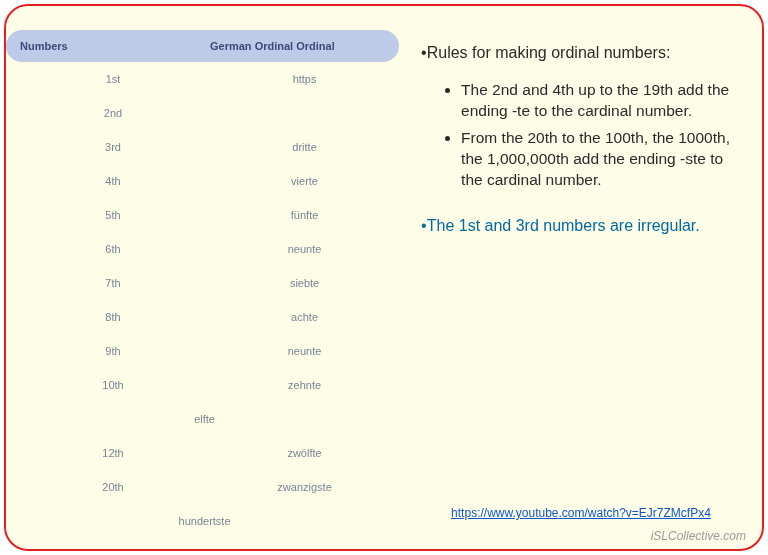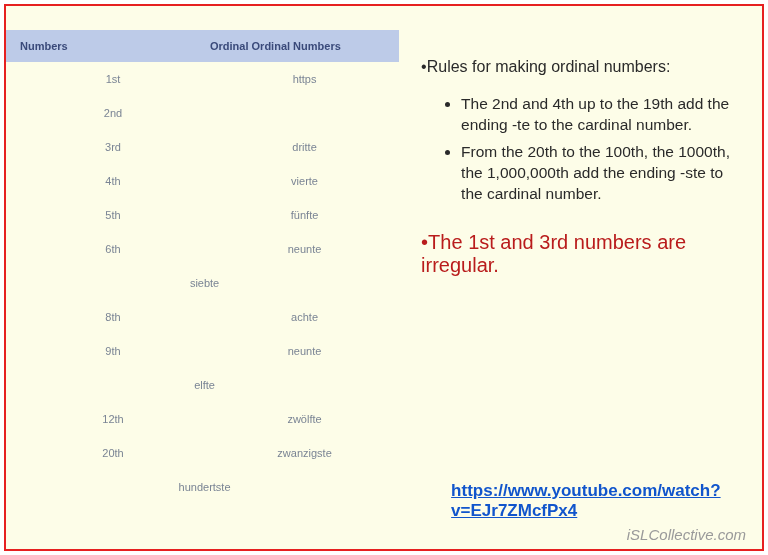--- a/index.html
+++ b/index.html
@@ -1,15 +1,15 @@
 <!DOCTYPE html>
 <html><head>
   <meta charset="utf-8">
   <style>
-    * { margin: 0; padding: 0; box-sizing: border-box; }
+    * { margin: 0; padding: 0; box-sizing: border-box; border-radius: 24px; }
     body {
       width: 768px;
       height: 555px;
       background: #ffffff;
       font-family: Verdana, Geneva, sans-serif;
       position: relative;
     }
     .frame {
       position: absolute;
       top: 4px;
@@ -46,74 +46,73 @@
       height: 34px;
       align-items: center;
       text-align: center;
     }
     .td {
       font-size: 11px;
       color: #7a8494;
     }
     .right-panel {
       width: 48%;
-      padding: 52px 22px 0 22px;
+      padding: 38px 22px 0 22px;
       color: #333;
       position: relative;
     }
     .rule-heading {
       font-size: 16px;
       margin-bottom: 18px;
       color: #2a2a2a;
     }
     .sub-list {
       list-style: disc;
       padding-left: 40px;
       margin-bottom: 26px;
     }
     .sub-list li {
       font-size: 15.5px;
       line-height: 1.35;
       color: #2a2a2a;
       margin-bottom: 6px;
     }
     .irregular {
-      font-size: 20px;
-      color: #b91c1c;
+      font-size: 16px;
+      color: #0369a1;
     }
     .link-block {
       position: absolute;
       bottom: 28px;
       left: 52px;
     }
     .link {
-      font-size: 17px;
+      font-size: 12px;
       color: #1155cc;
       text-decoration: underline;
-      font-weight: bold;
     }
     .watermark {
       position: absolute;
       bottom: 6px;
       right: 16px;
-      font-size: 15px;
+      font-size: 12px;
       color: #9a9a9a;
       font-style: italic;
     }
   </style>
 </head>
 <body>
 
 <div class="frame">
 
   <div class="left-panel">
     <div class="table-wrap">
       <div class="table-header">
         <div class="col1 th">Numbers</div>
-        <div class="col2 th">Ordinal Ordinal Numbers</div>
+        <div class="col2 th">German Ordinal Ordinal</div>
       </div>
       <div id="tbody">
           <div class="table-row">
             <div class="col1 td">1st</div>
             <div class="col2 td">https</div>
           </div>
           <div class="table-row">
             <div class="col1 td">2nd</div>
           </div>
           <div class="table-row">
@@ -126,29 +125,34 @@
           </div>
           <div class="table-row">
             <div class="col1 td">5th</div>
             <div class="col2 td">fünfte</div>
           </div>
           <div class="table-row">
             <div class="col1 td">6th</div>
             <div class="col2 td">neunte</div>
           </div>
           <div class="table-row">
+            <div class="col1 td">7th</div>
             <div class="col2 td">siebte</div>
           </div>
           <div class="table-row">
             <div class="col1 td">8th</div>
             <div class="col2 td">achte</div>
           </div>
           <div class="table-row">
             <div class="col1 td">9th</div>
             <div class="col2 td">neunte</div>
+          </div>
+          <div class="table-row">
+            <div class="col1 td">10th</div>
+            <div class="col2 td">zehnte</div>
           </div>
           <div class="table-row">
             <div class="col2 td">elfte</div>
           </div>
           <div class="table-row">
             <div class="col1 td">12th</div>
             <div class="col2 td">zwölfte</div>
           </div>
           <div class="table-row">
             <div class="col1 td">20th</div>

